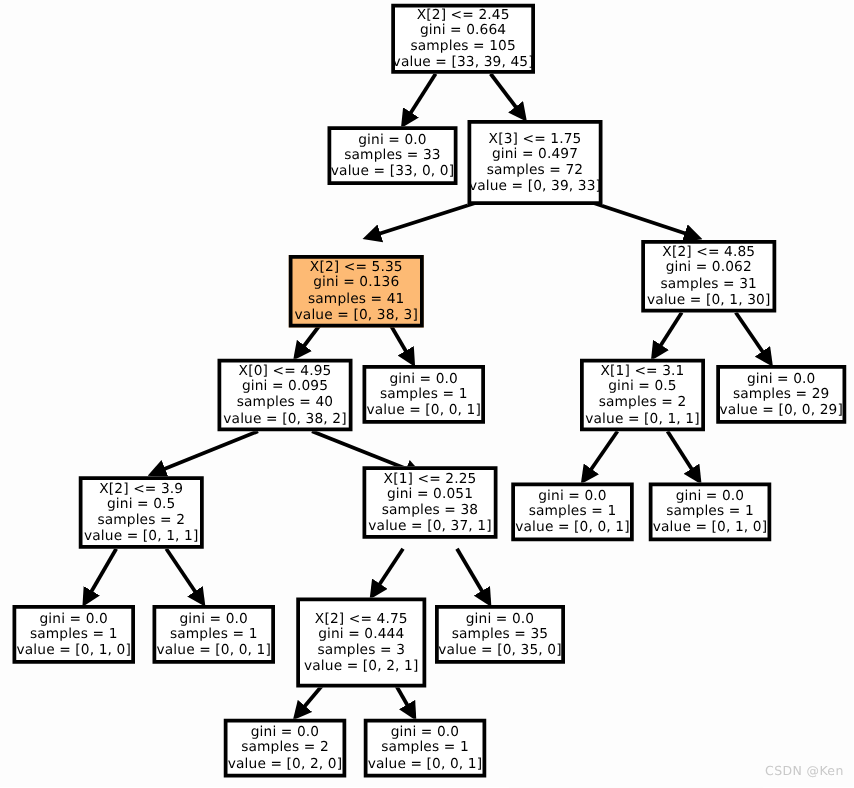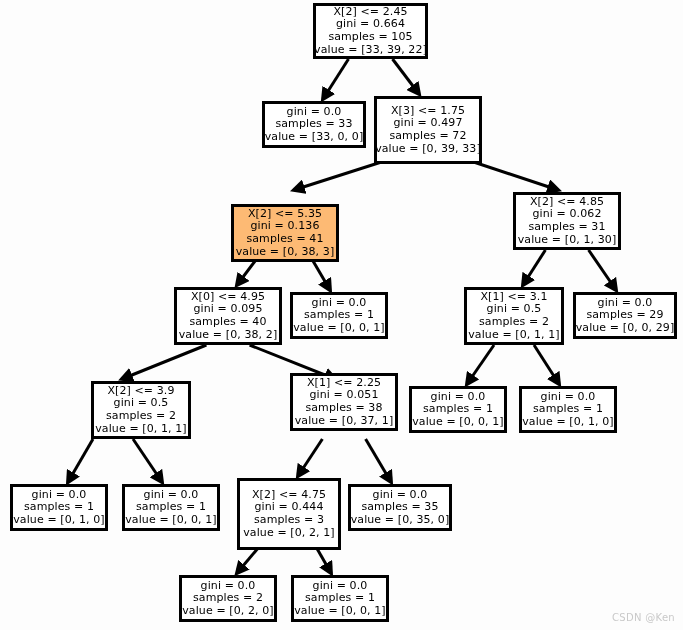--- a/index.html
+++ b/index.html
@@ -81,21 +81,21 @@
         <line x1="365.6" y1="439" x2="391" y2="482" stroke="#000000" stroke-width="3" marker-end="url(#arrowhead)"></line>
         <line x1="268.2" y1="536" x2="237" y2="573" stroke="#000000" stroke-width="3" marker-end="url(#arrowhead)"></line>
         <line x1="309.8" y1="536" x2="331" y2="573" stroke="#000000" stroke-width="3" marker-end="url(#arrowhead)"></line>
       </g>
   </svg>
   <div id="nodes-group">
       <div class="node" style="left: 313px; top: 3px; width: 115px; height: 56px; border-color: rgb(0, 0, 0); background: rgb(255, 255, 255); color: rgb(0, 0, 0);">
         <span class="line">X[2] &lt;= 2.45</span>
         <span class="line">gini = 0.664</span>
         <span class="line">samples = 105</span>
-        <span class="line">value = [33, 39, 22]</span>
+        <span class="line">value = [33, 39, 45]</span>
       </div>
       <div class="node" style="left: 262px; top: 101px; width: 104px; height: 47px; border-color: rgb(0, 0, 0); background: rgb(255, 255, 255); color: rgb(0, 0, 0);">
         <span class="line">gini = 0.0</span>
         <span class="line">samples = 33</span>
         <span class="line">value = [33, 0, 0]</span>
       </div>
       <div class="node" style="left: 374px; top: 96px; width: 108px; height: 68px; border-color: rgb(0, 0, 0); background: rgb(255, 255, 255); color: rgb(0, 0, 0);">
         <span class="line">X[3] &lt;= 1.75</span>
         <span class="line">gini = 0.497</span>
         <span class="line">samples = 72</span>
@@ -128,21 +128,21 @@
         <span class="line">X[1] &lt;= 3.1</span>
         <span class="line">gini = 0.5</span>
         <span class="line">samples = 2</span>
         <span class="line">value = [0, 1, 1]</span>
       </div>
       <div class="node" style="left: 573px; top: 292px; width: 104px; height: 47px; border-color: rgb(0, 0, 0); background: rgb(255, 255, 255); color: rgb(0, 0, 0);">
         <span class="line">gini = 0.0</span>
         <span class="line">samples = 29</span>
         <span class="line">value = [0, 0, 29]</span>
       </div>
-      <div class="node" style="left: 63px; top: 381px; width: 100px; height: 58px; border-color: rgb(0, 0, 0); background: rgb(255, 255, 255); color: rgb(0, 0, 0); margin-left: 28px;">
+      <div class="node" style="left: 63px; top: 381px; width: 100px; height: 58px; border-color: rgb(0, 0, 0); background: rgb(255, 255, 255); color: rgb(0, 0, 0);">
         <span class="line">X[2] &lt;= 3.9</span>
         <span class="line">gini = 0.5</span>
         <span class="line">samples = 2</span>
         <span class="line">value = [0, 1, 1]</span>
       </div>
       <div class="node" style="left: 290px; top: 373px; width: 108px; height: 58px; border-color: rgb(0, 0, 0); background: rgb(255, 255, 255); color: rgb(0, 0, 0);">
         <span class="line">X[1] &lt;= 2.25</span>
         <span class="line">gini = 0.051</span>
         <span class="line">samples = 38</span>
         <span class="line">value = [0, 37, 1]</span>

